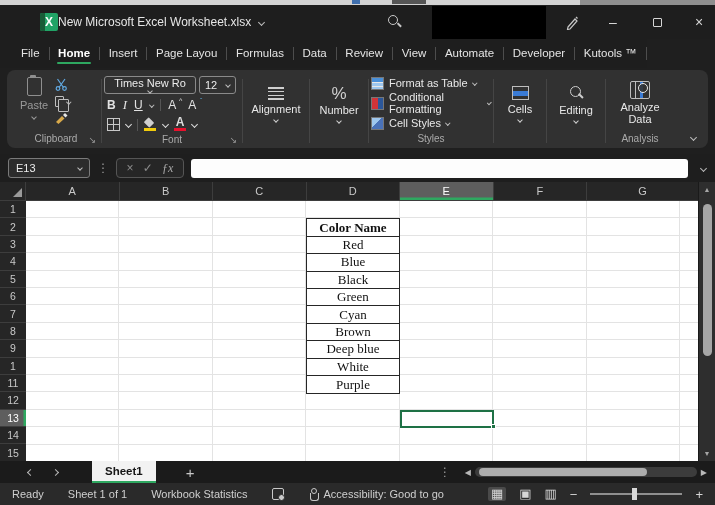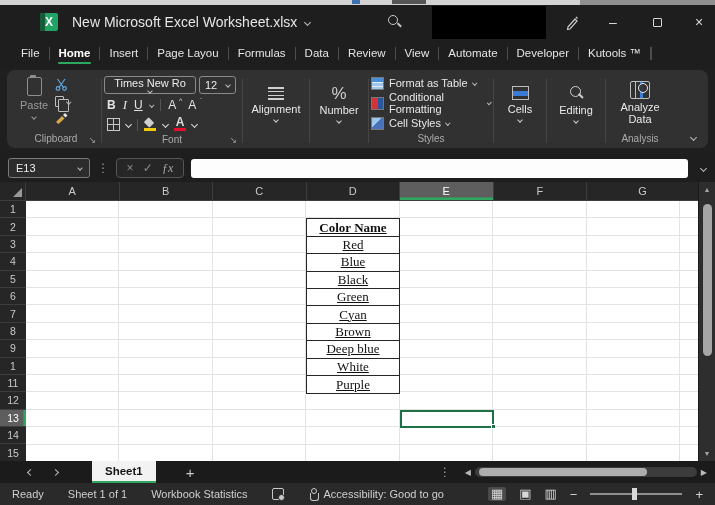--- a/index.html
+++ b/index.html
@@ -14,39 +14,39 @@
 
   
   .titlebar { position:absolute; left:0; top:5px; width:715px; height:34px; background:#1e1e1e;
               display:flex; align-items:center; color:#e6e6e6; }
   .excel-icon { width:18px; height:18px; margin-left:40px; background:#21a366; border-radius:2px;
                 position:relative; display:flex; align-items:center; justify-content:center;
                 color:#fff; font-weight:bold; font-size:12px; }
   .excel-icon::before { content:""; position:absolute; left:0; top:0; bottom:0; width:5px;
                 background:#185c37; border-radius:2px 0 0 2px; }
   .excel-icon span { position:relative; }
-  .title-text { margin-left:14px; font-size:14px; }
+  .title-text { margin-left:0; font-size:12px; }
   .title-chev { margin-left:8px; color:#bdbdbd; }
   .chv { display:inline-block; width:5px; height:5px; border-right:1.4px solid currentColor;
          border-bottom:1.4px solid currentColor; transform:rotate(45deg); }
   .chv-l { transform:rotate(135deg); } .chv-r { transform:rotate(-45deg); }
   .search-icon { position:absolute; left:388px; top:10px; width:14px; height:14px; }
   .search-icon .lens { width:10px; height:10px; border:1.5px solid #c8c8c8; border-radius:50%; }
   .search-icon .handle { position:absolute; left:9px; top:9px; width:5px; height:1.5px;
          background:#c8c8c8; transform:rotate(45deg); }
   .redaction { position:absolute; left:432px; top:1px; width:114px; height:36px; background:#000; }
   .redaction2 { position:absolute; left:436px; top:36px; width:90px; height:5px; background:#000; }
   .pen-icon { position:absolute; left:565px; top:11px; width:14px; height:14px; color:#c8c8c8; }
   .win-btn { position:absolute; top:0; width:34px; height:34px; display:flex; align-items:center;
              justify-content:center; color:#d6d6d6; font-size:14px; }
   .btn-min { left:596px; } .btn-max { left:640px; } .btn-close { left:682px; }
   .max-box { width:9px; height:9px; border:1.2px solid #d6d6d6; border-radius:1px; }
 
   
-  .menubar { position:absolute; left:0; top:39px; width:715px; height:29px; background:#1e1e1e;
+  .menubar { position:absolute; left:0; top:39px; width:647px; height:29px; background:#1e1e1e;
              display:flex; align-items:center; padding-left:12px;text-align:right; }
   .mtab { position:relative; font-size:11.5px; color:#e4e4e4; padding:6px 9px 7px 9px; white-space:nowrap; }
   .mtab.active { color:#fff; font-weight:bold; }
   .mtab.active::after { content:""; position:absolute; left:8px; right:8px; bottom:2px; height:2.5px;
              background:#2ea860; border-radius:2px; }
   .msep { width:1px; height:13px; background:#4d4d4d; }
 
   
   .ribbon { position:absolute; left:0; top:68px; width:715px; height:86px; background:#1f1f1f; }
   .ribbon-panel { position:absolute; left:7px; right:7px; top:2px; bottom:6px; background:#313131;
@@ -171,21 +171,21 @@
   .rh { height:17.4px; border-bottom:1px solid #3d3d3d; display:flex; align-items:center;
            justify-content:center; font-size:10.5px; color:#c9c9c9; }
   .rh.active { background:#5e5e5e; color:#fff; box-shadow:inset -2.5px 0 0 #2ea860; }
   .gridbody { position:absolute; left:26px; top:19px; right:17px; bottom:0; background:#fff;
       background-image:
         repeating-linear-gradient(to right, transparent 0, transparent 92.5px, #e3e3e3 92.5px, #e3e3e3 93.5px),
         repeating-linear-gradient(to bottom, transparent 0, transparent 16.4px, #e3e3e3 16.4px, #e3e3e3 17.4px); }
   .dtable { position:absolute; left:280px; top:17.4px; width:94px; border:1px solid #262626; background:#fff; }
   .dcell { height:17.4px; border-bottom:1px solid #262626; display:flex; align-items:center;
            justify-content:center; font-family:"Liberation Serif","DejaVu Serif",serif; font-size:13px;
-           color:#111; background:#fff;text-decoration:underline; }
+           color:#111; background:#fff; }
   .dcell:last-child { border-bottom:none; }
   .dcell.hdr { font-weight:bold; }
   .selection { position:absolute; left:373.5px; top:208.6px; width:94.5px; height:18px;
            border:2px solid #1e7145; }
   .fill-handle { position:absolute; right:-3.5px; bottom:-3.5px; width:5px; height:5px;
            background:#1e7145; border:1px solid #fff; }
   .vscroll { position:absolute; right:0; top:0; bottom:0; width:17px; background:#2e2e2e;
            border-left:1px solid #1a1a1a; }
   .vs-up { position:absolute; top:4px; left:0; right:0; text-align:center; font-size:7px; color:#a6a6a6; }
   .vs-thumb { position:absolute; top:22px; left:4px; width:9px; height:152px; background:#a6a6a6;

